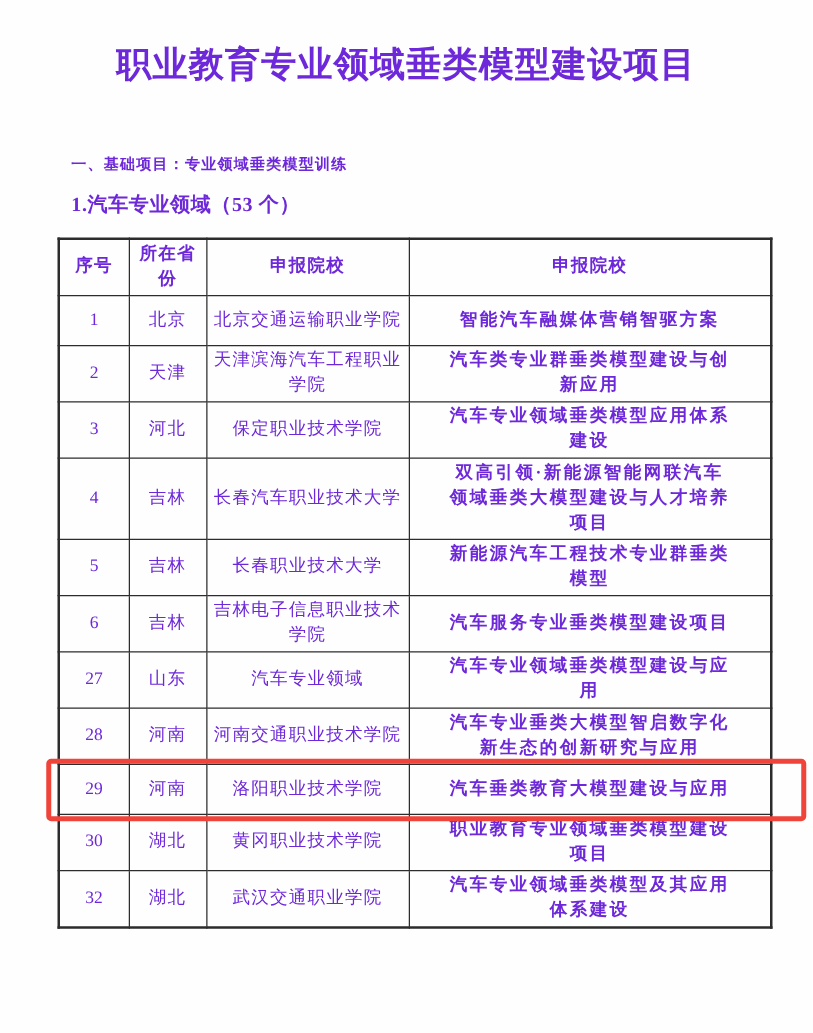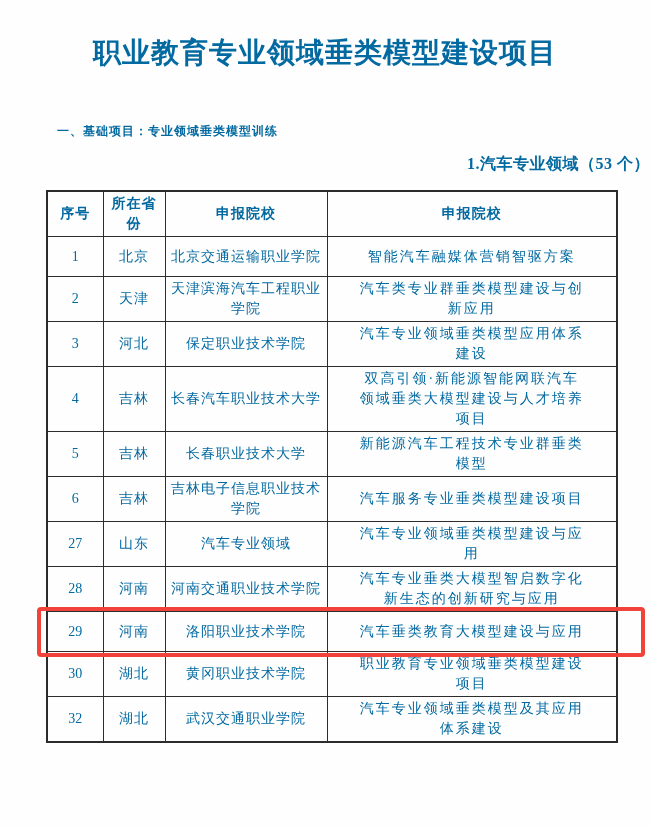--- a/index.html
+++ b/index.html
@@ -4,21 +4,21 @@
 <style>
   * { margin: 0; padding: 0; box-sizing: border-box; }
   html, body { background: #ffffff; }
   .page {
     position: relative;
     width: 650px;
     height: 826px;
     background: #fefefe;
     overflow: hidden;
     font-family: "Liberation Serif", "DejaVu Serif", serif;
-    color: #0369a1;
+    color: #6d28d9;
   }
   .title {
     margin-top: 32px;
     text-align: center;
     font-size: 28px;
     font-weight: bold;
     line-height: 41px;
     letter-spacing: 1px;
   }
   .section-heading {
@@ -26,21 +26,20 @@
     font-family: Liberation Serif, serif;
     font-size: 12px;
     font-weight: bold;
     letter-spacing: 1px;
   }
   .subsection-heading {
     margin: 14px 0 0 57px;
     font-size: 16px;
     font-weight: bold;
     letter-spacing: 0.5px;
-    text-align: right;
   }
   .table-wrap {
     position: relative;
     margin: 15px 0 0 46px;
     width: 572px;
   }
   table {
     border-collapse: collapse;
     table-layout: fixed;
     width: 570px;
@@ -56,21 +55,21 @@
   th {
     height: 30px;
     font-weight: bold;
     letter-spacing: 1px;
     padding: 2px;
   }
   td { height: 40px; }
   .c-no   { padding: 2px; }
   .c-prov { padding: 2px; letter-spacing: 1px; margin-left: 16px; }
   .c-school { padding: 2px 3px; letter-spacing: 1px; }
-  .c-proj { padding: 2px 30px; letter-spacing: 2px; }
+  .c-proj { padding: 2px 30px; letter-spacing: 2px; font-weight: bold; }
   .highlight-box {
     display: none;
     position: absolute;
     border: 4px solid #f0433a;
     border-radius: 4px;
     pointer-events: none;
     z-index: 5;
   }
 </style>
 </head>

